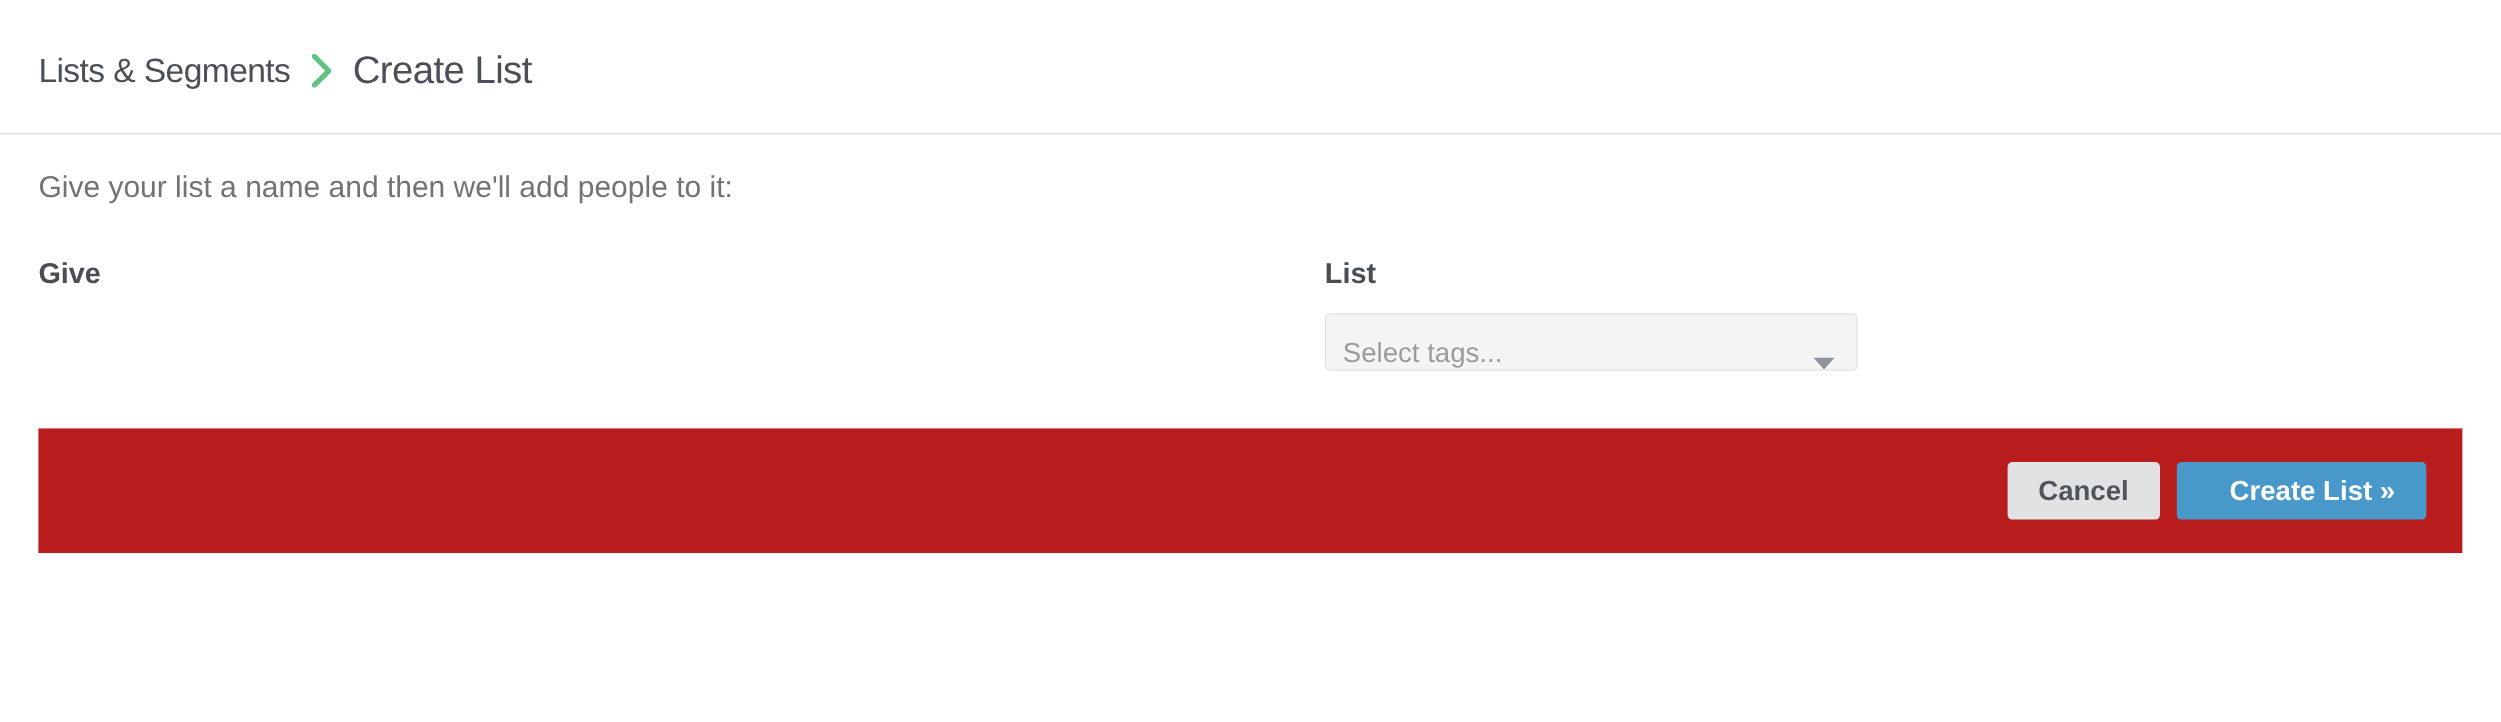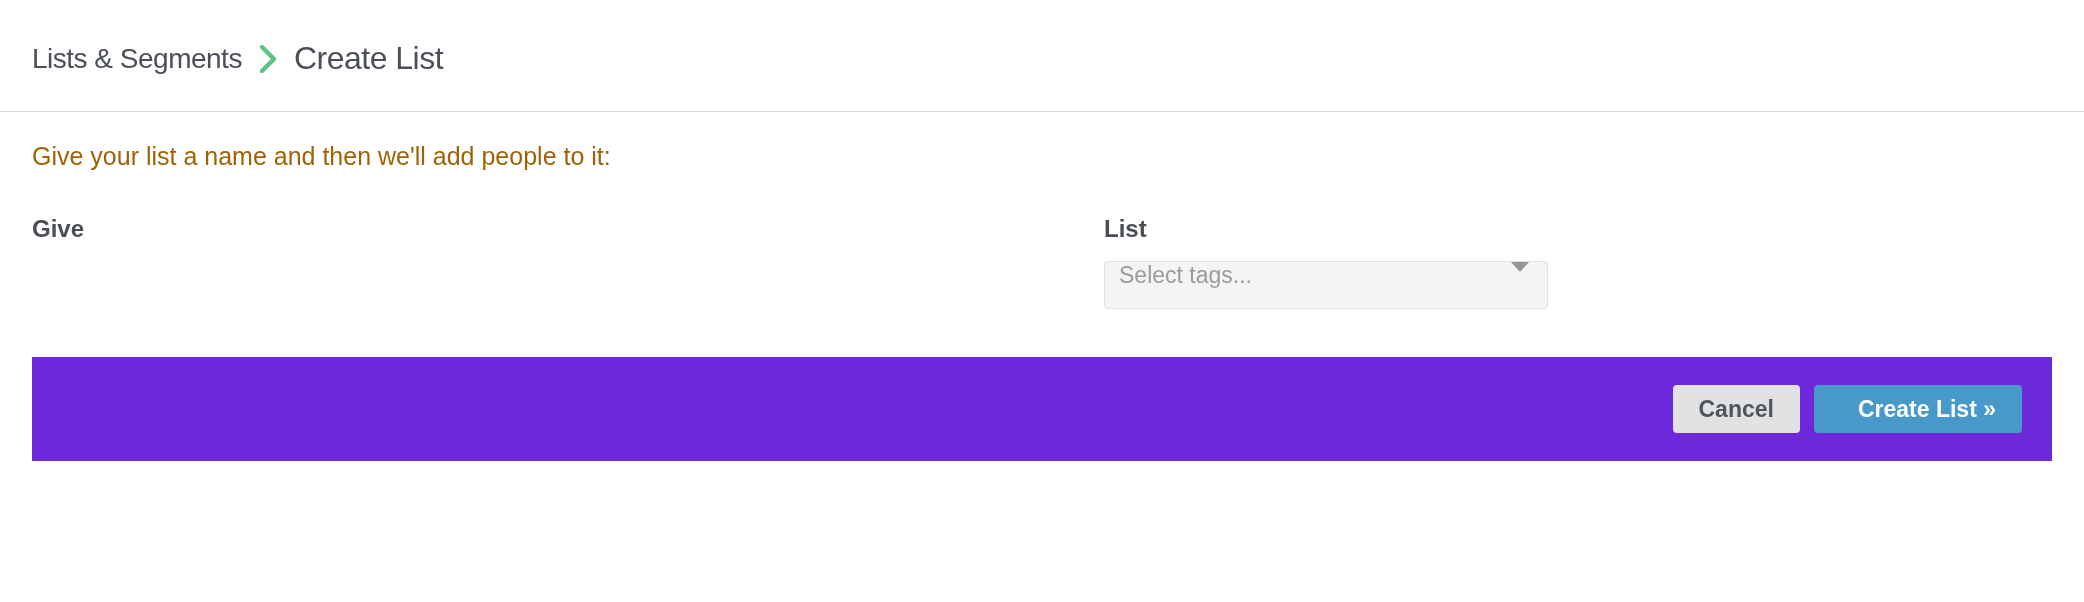--- a/index.html
+++ b/index.html
@@ -42,21 +42,21 @@
     font-size: 32px;
     font-weight: 400;
     color: #4b5058;
     letter-spacing: -0.5px;
   }
   .content {
     padding: 30px 32px 0 32px;
   }
   .instruction {
     font-size: 25px;
-    color: #a16207;
+    color: #737373;
     margin-bottom: 44px;
   }
   .form-row {
     display: flex;
     gap: 30px;
     margin-bottom: 48px;
   }
   .form-group-name {
     flex: 0 0 1042px;
   }
@@ -81,39 +81,39 @@
     outline: none;
     background: #ffffff;
   }
   .tags-select {
     width: 100%;
     height: 48px;
     background: #f4f4f4;
     border: 1px solid #e2e2e2;
     border-radius: 4px;
     display: flex;
-    align-items: flex-start;
+    align-items: flex-end;
     justify-content: space-between;
     padding: 0 18px 0 14px;
     cursor: pointer;
   }
   .tags-placeholder {
     font-size: 23px;
     color: #999c9f;
   }
   .tags-caret {
     display: inline-flex;
     color: #8f949a;
   }
   .tags-caret svg {
     width: 18px;
     height: 10px;
   }
   .action-bar {
-    background: #6d28d9;
+    background: #b91c1c;
     padding: 28px 30px;
     display: flex;
     justify-content: flex-end;
     gap: 14px;
     margin: 0 32px;
   }
   .btn {
     height: 48px;
     border-radius: 4px;
     font-size: 23px;

